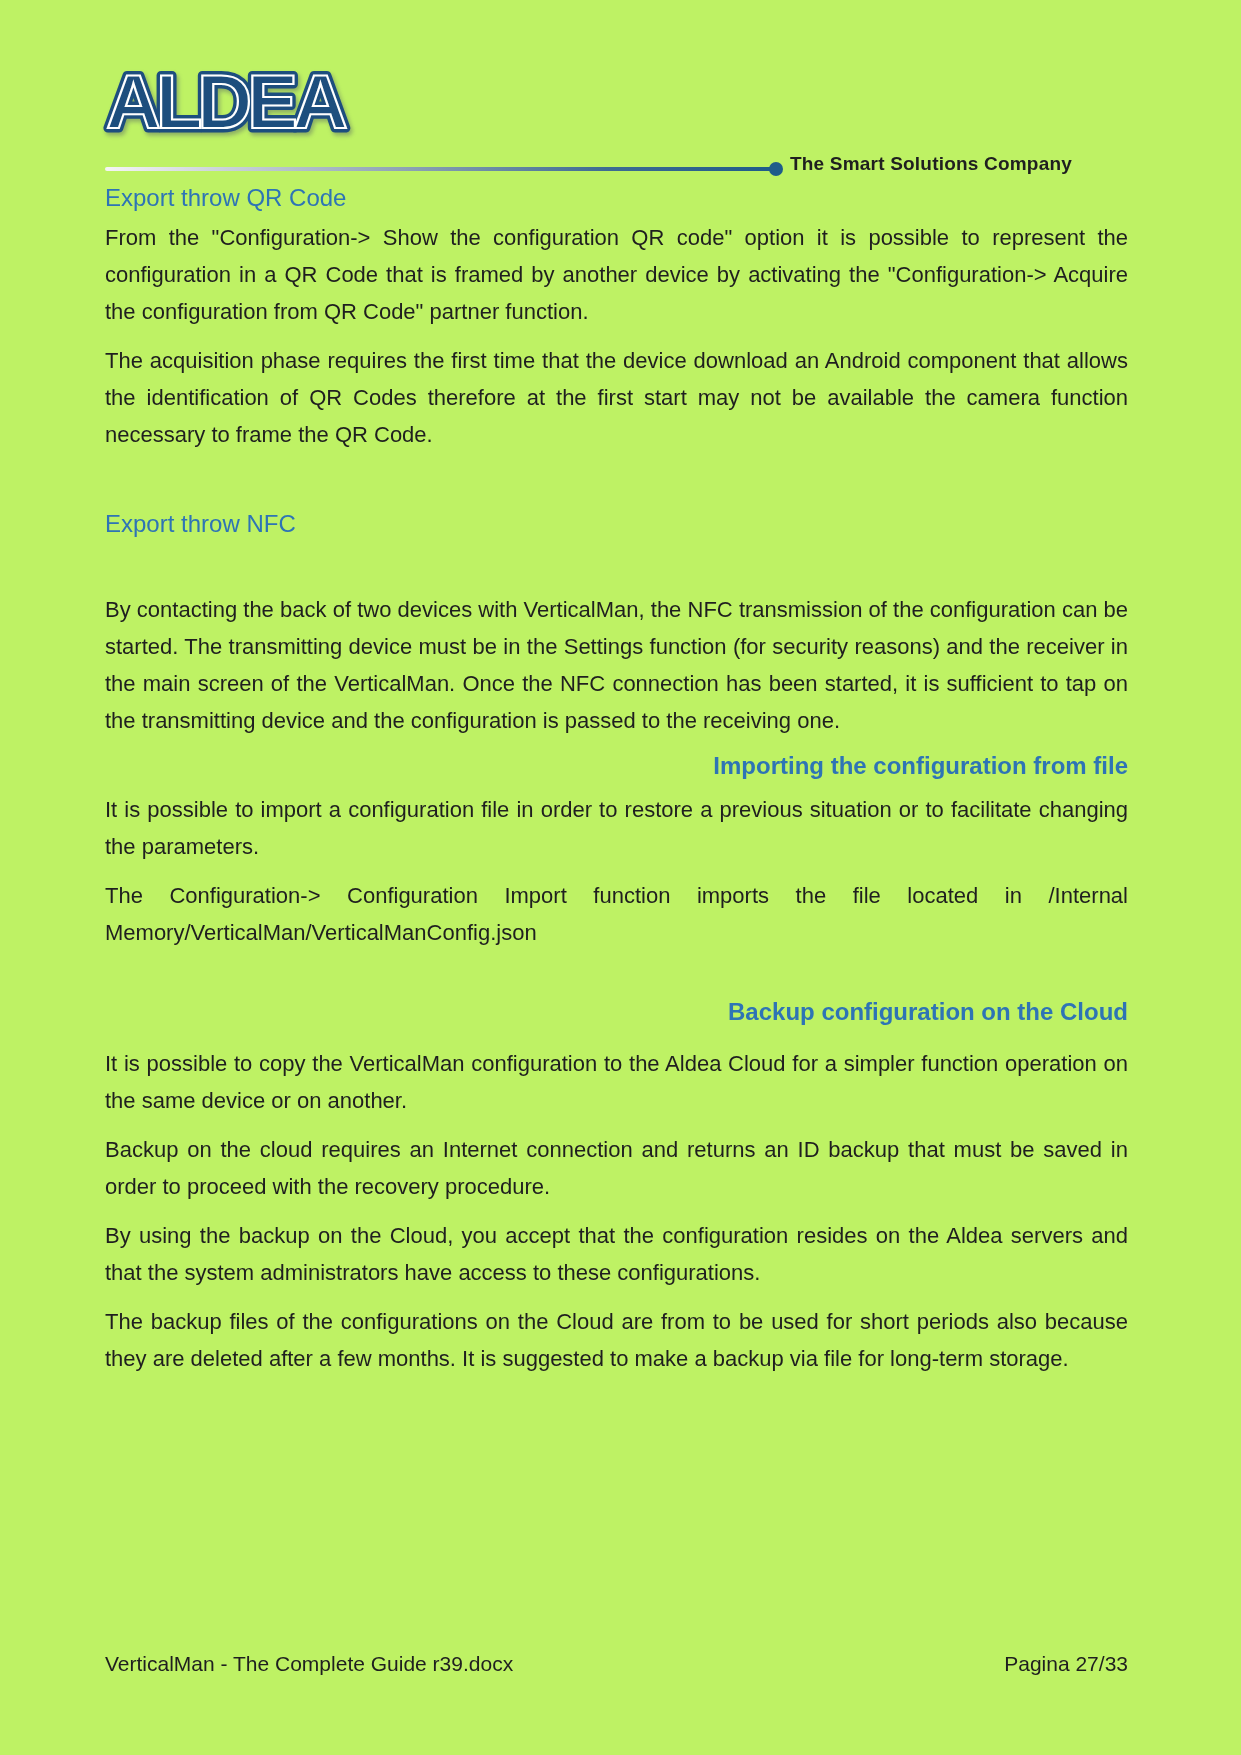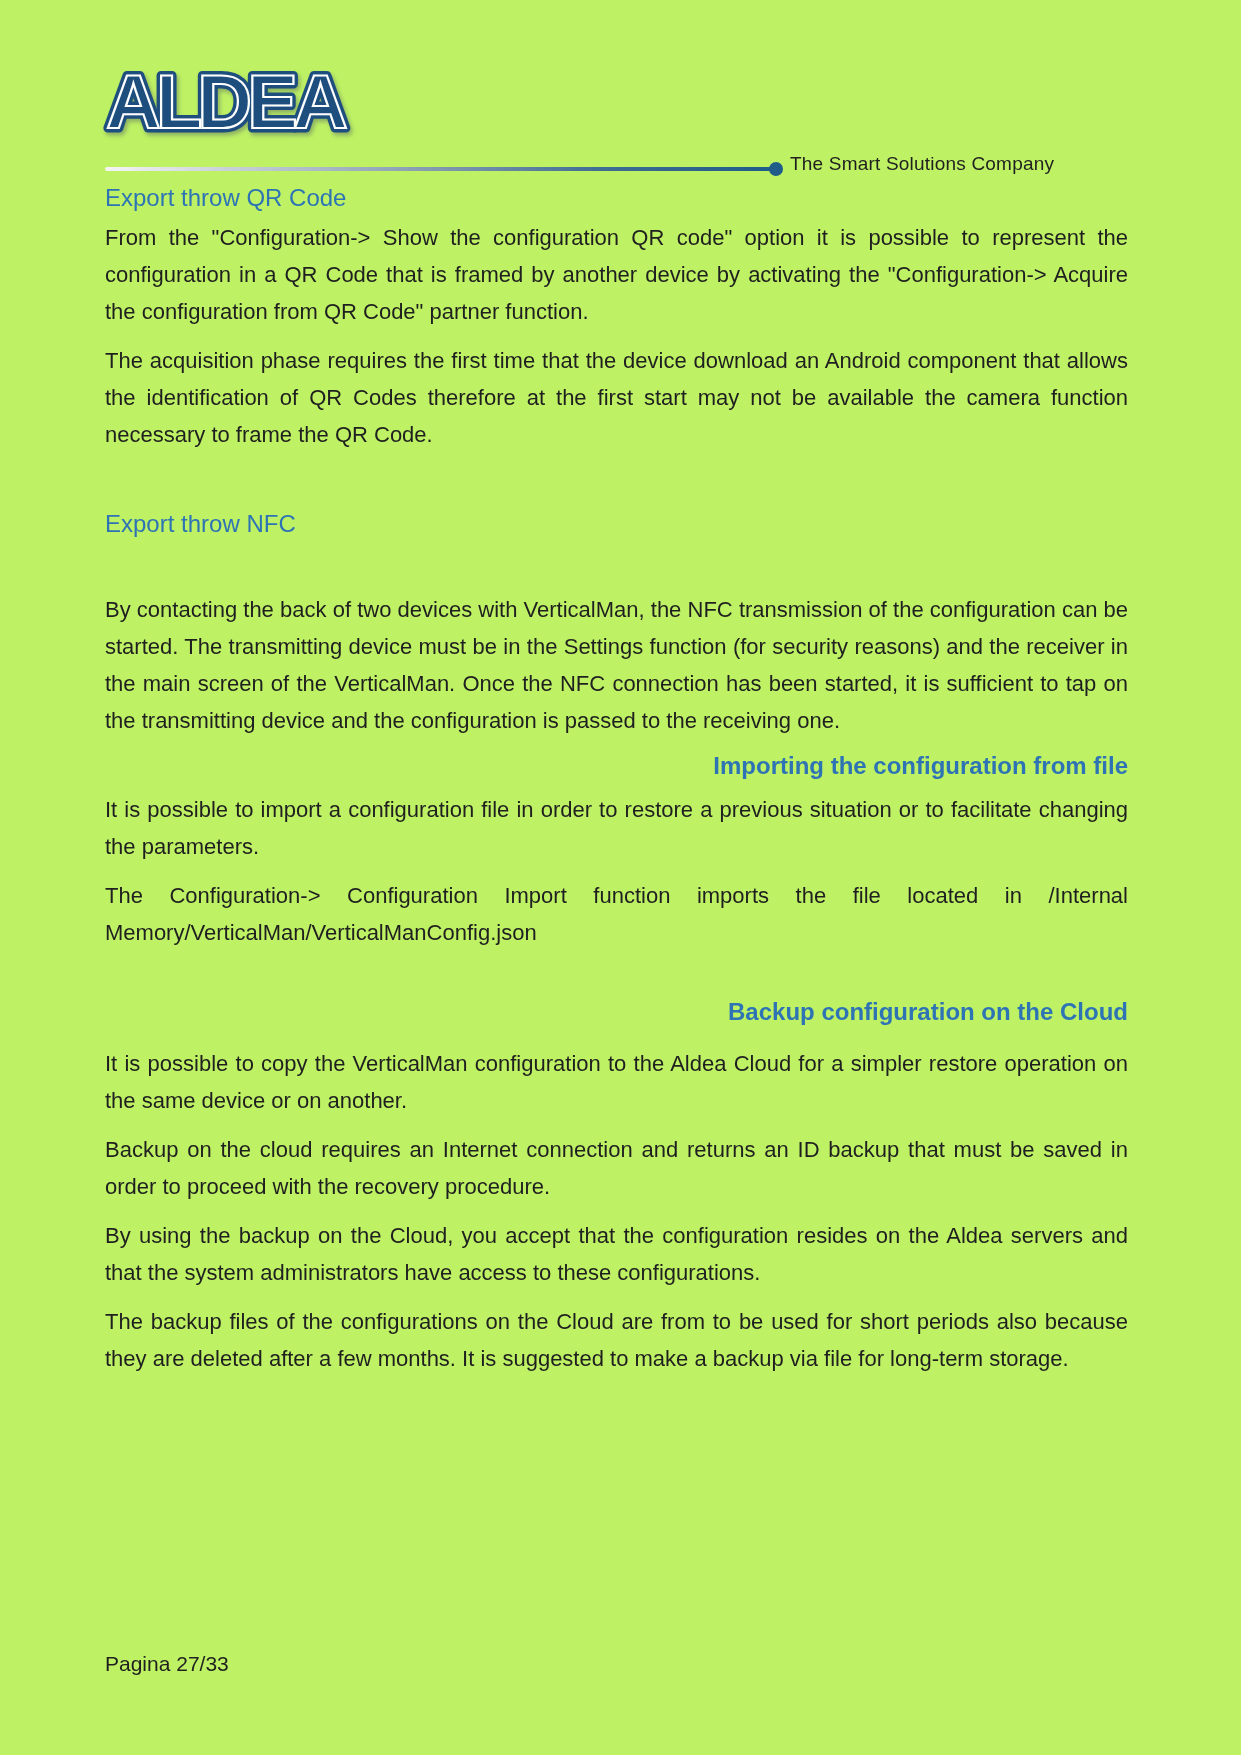--- a/index.html
+++ b/index.html
@@ -16,21 +16,21 @@
     position:absolute;left:105px;top:167px;width:668px;height:4px;
     border-radius:2px;
     background:linear-gradient(to right,#f5f5f5 0%,#c9d2d9 18%,#8da3b4 45%,#3e6c92 75%,#1f5c8a 100%);
   }
   .header-dot{
     position:absolute;left:769px;top:162px;width:14px;height:14px;border-radius:50%;
     background:#1f5c8a;
   }
   .tagline{
     position:absolute;left:790px;top:153px;
-    font-size:19px;font-weight:400;color:#1f1f1f;letter-spacing:.2px;
+    font-size:19px;font-weight:700;color:#1f1f1f;letter-spacing:.2px;
     white-space:nowrap;
   }
   
   .content{
     position:absolute;left:105px;top:183px;width:1023px;
     color:#1f1f1f;
   }
   .content p{
     font-size:22px;line-height:37px;margin:0 0 12px 0;
     text-align:justify;
@@ -78,23 +78,24 @@
     <p>The acquisition phase requires the first time that the device download an Android component that allows the identification of QR Codes therefore at the first start may not be available the camera function necessary to frame the QR Code.</p>
 
     <h3 class="h-italic sec2-head">Export throw NFC</h3>
     <p class="sec2-para">By contacting the back of two devices with VerticalMan, the NFC transmission of the configuration can be started. The transmitting device must be in the Settings function (for security reasons) and the receiver in the main screen of the VerticalMan. Once the NFC connection has been started, it is sufficient to tap on the transmitting device and the configuration is passed to the receiving one.</p>
 
     <h3 class="h-bold sec3-head">Importing the configuration from file</h3>
     <p>It is possible to import a configuration file in order to restore a previous situation or to facilitate changing the parameters.</p>
     <p>The Configuration-&gt; Configuration Import function imports the file located in /Internal Memory/VerticalMan/VerticalManConfig.json</p>
 
     <h3 class="h-bold sec4-head">Backup configuration on the Cloud</h3>
-    <p>It is possible to copy the VerticalMan configuration to the Aldea Cloud for a simpler restore operation on the same device or on another.</p>
+    <p>It is possible to copy the VerticalMan configuration to the Aldea Cloud for a simpler function operation on the same device or on another.</p>
     <p>Backup on the cloud requires an Internet connection and returns an ID backup that must be saved in order to proceed with the recovery procedure.</p>
     <p>By using the backup on the Cloud, you accept that the configuration resides on the Aldea servers and that the system administrators have access to these configurations.</p>
     <p>The backup files of the configurations on the Cloud are from to be used for short periods also because they are deleted after a few months. It is suggested to make a backup via file for long-term storage.</p>
   </div>
 
   <div class="footer">
+    <span>VerticalMan - The Complete Guide r39.docx</span>
     <span>Pagina 27/33</span>
   </div>
 
 </div>
 
 </body></html>

